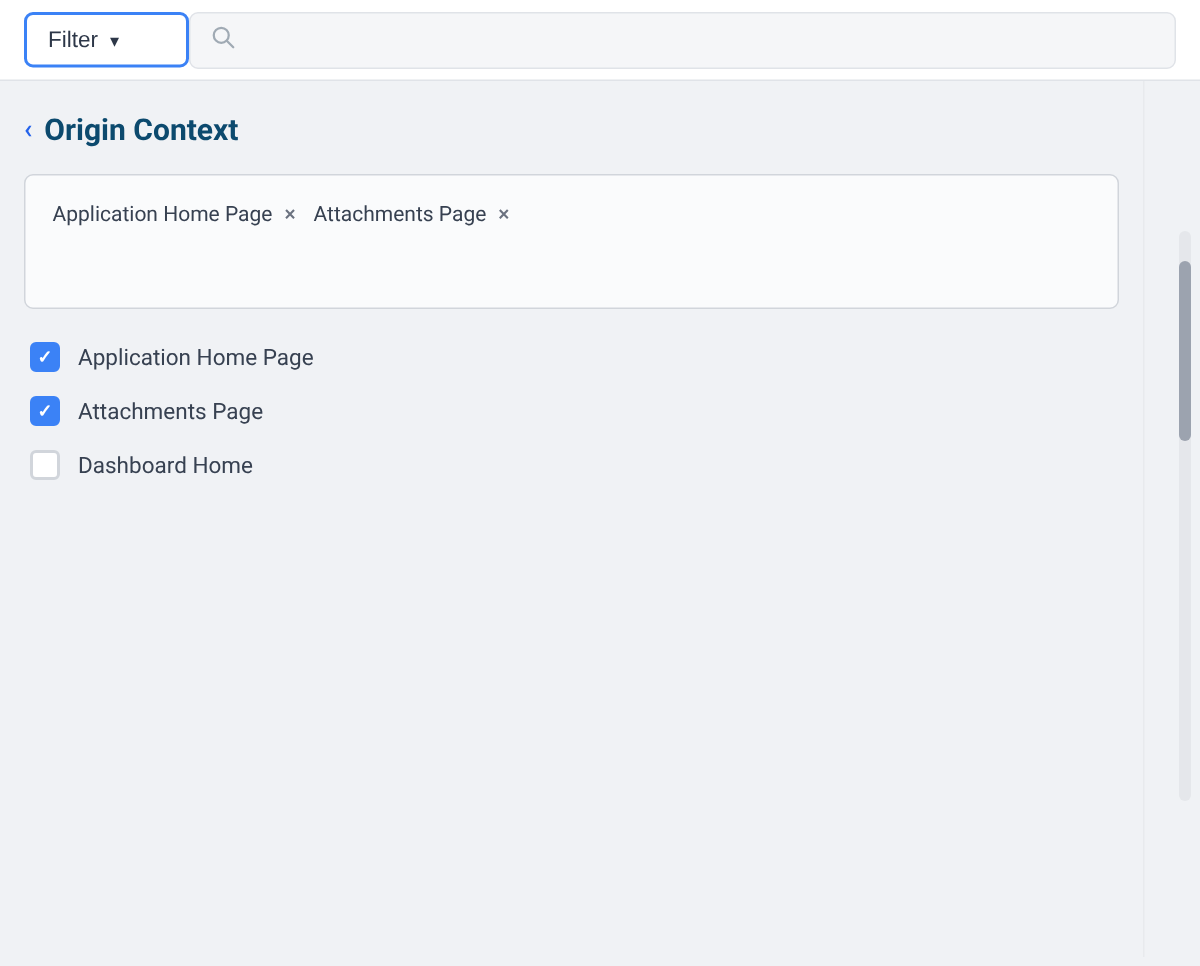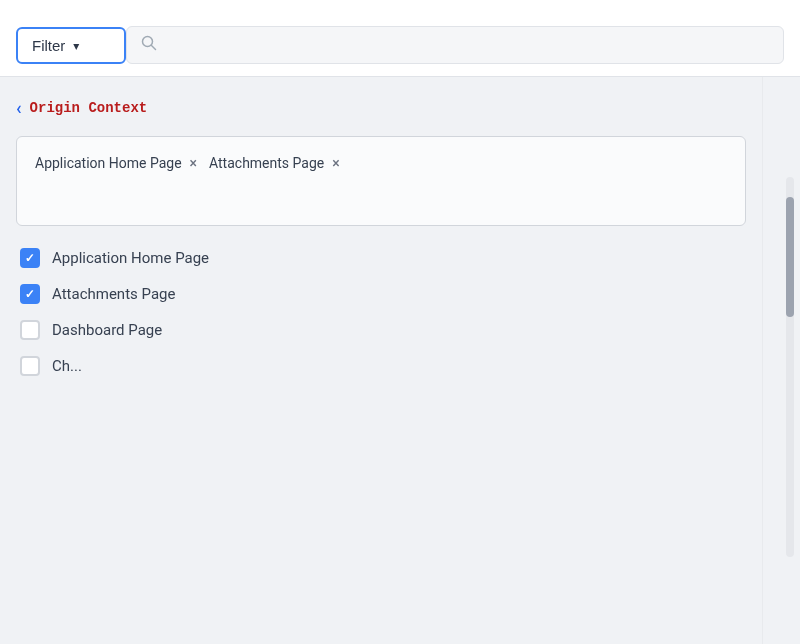--- a/index.html
+++ b/index.html
@@ -11,25 +11,25 @@
     body {
       font-family: -apple-system, BlinkMacSystemFont, 'Segoe UI', Roboto, sans-serif;
       background: #f0f2f5;
       width: 800px;
       height: 644px;
       overflow: hidden;
     }
 
     .top-bar {
       display: flex;
-      align-items: flex-end;
+      align-items: center;
       background: #ffffff;
       padding: 12px 16px;
       border-bottom: 1px solid #e0e3e8;
-      height: 77px;
+      height: 54px;
     }
 
     .filter-button {
       display: flex;
       align-items: center;
       gap: 8px;
       border: 2px solid #3b82f6;
       border-radius: 6px;
       padding: 8px 14px;
       background: #ffffff;
@@ -78,24 +78,23 @@
     }
 
     .back-arrow {
       color: #2563eb;
       font-size: 18px;
       font-weight: 600;
       cursor: pointer;
     }
 
     .origin-context-title {
-      font-size: 14px;
+      font-size: 20px;
       font-weight: 700;
-      color: #b91c1c;
-      font-family: Liberation Mono, monospace;
+      color: #0c4a6e;
     }
 
     .selected-tags-box {
       border: 1px solid #d1d5db;
       border-radius: 6px;
       padding: 12px 14px;
       margin-bottom: 22px;
       background: #fafbfc;
       min-height: 90px;
     }
@@ -218,28 +217,23 @@
         <div class="checkbox-item">
           <div class="checkbox">
             <span class="checkmark">✓</span>
           </div>
           <span class="checkbox-label">Attachments Page</span>
         </div>
 
         <div class="checkbox-item">
           <div class="checkbox unchecked">
           </div>
-          <span class="checkbox-label">Dashboard Page</span>
-        </div>
-
-        <div class="checkbox-item">
-          <div class="checkbox unchecked">
-          </div>
-          <span class="checkbox-label">Ch...</span>
-        </div>
+          <span class="checkbox-label">Dashboard Home</span>
+        </div>
+
 
       </div>
 
     </div>
 
     <div style="width: 38px; background: #f0f2f5; border-left: 1px solid #e8eaed; position: relative; flex-shrink:0;">
       <div style="position: absolute; right: 6px; top: 100px; width: 8px; height: 380px; background: #e5e7eb; border-radius: 4px;">
         <div style="width: 8px; height: 120px; background: #9ca3af; border-radius: 4px; margin-top: 20px;"></div>
       </div>
     </div>

